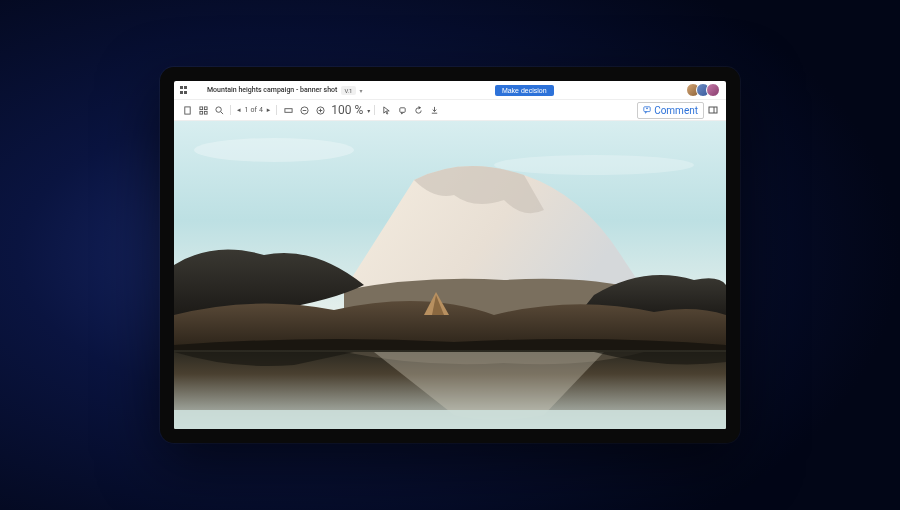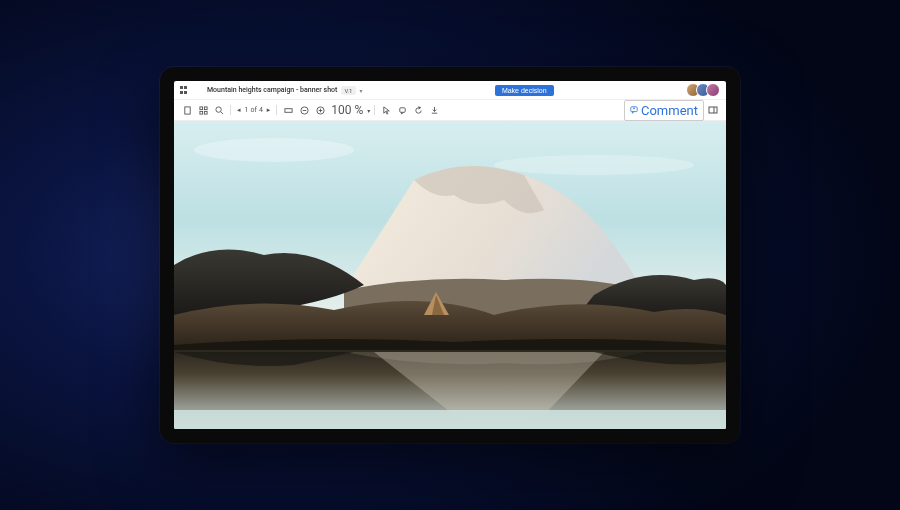--- a/index.html
+++ b/index.html
@@ -82,21 +82,21 @@
     width:14px; height:14px; display:flex; align-items:center; justify-content:center;
     border-radius:2px; cursor:pointer; color:#555;
   }
   .tool svg { width:9px; height:9px; }
   .divider { width:1px; height:10px; background:#ddd; margin:0 2px; }
   .pager { display:flex; align-items:center; gap:2px; font-size:7px; }
   .pager .arrow { cursor:pointer; padding:0 2px; }
   .zoom-text { font-size:12px; padding:0 2px; cursor:pointer; }
   .toolbar .spacer { flex:1; }
   .comment-btn {
-    display:flex; align-items:center; gap:3px; color:#2d72d9; font-size:13px;
+    display:flex; align-items:center; gap:3px; color:#2d72d9; font-size:10px;
     border:1px solid #ccc; padding:2px 5px; border-radius:2px; cursor:pointer;
   }
   .side-btn {
     width:14px; height:14px; display:flex; align-items:center; justify-content:center;
     cursor:pointer; color:#555;
   }
 
   .canvas { flex:1; position:relative; overflow:hidden; }
   .canvas svg { width:100%; height:100%; display:block; }
 </style>

